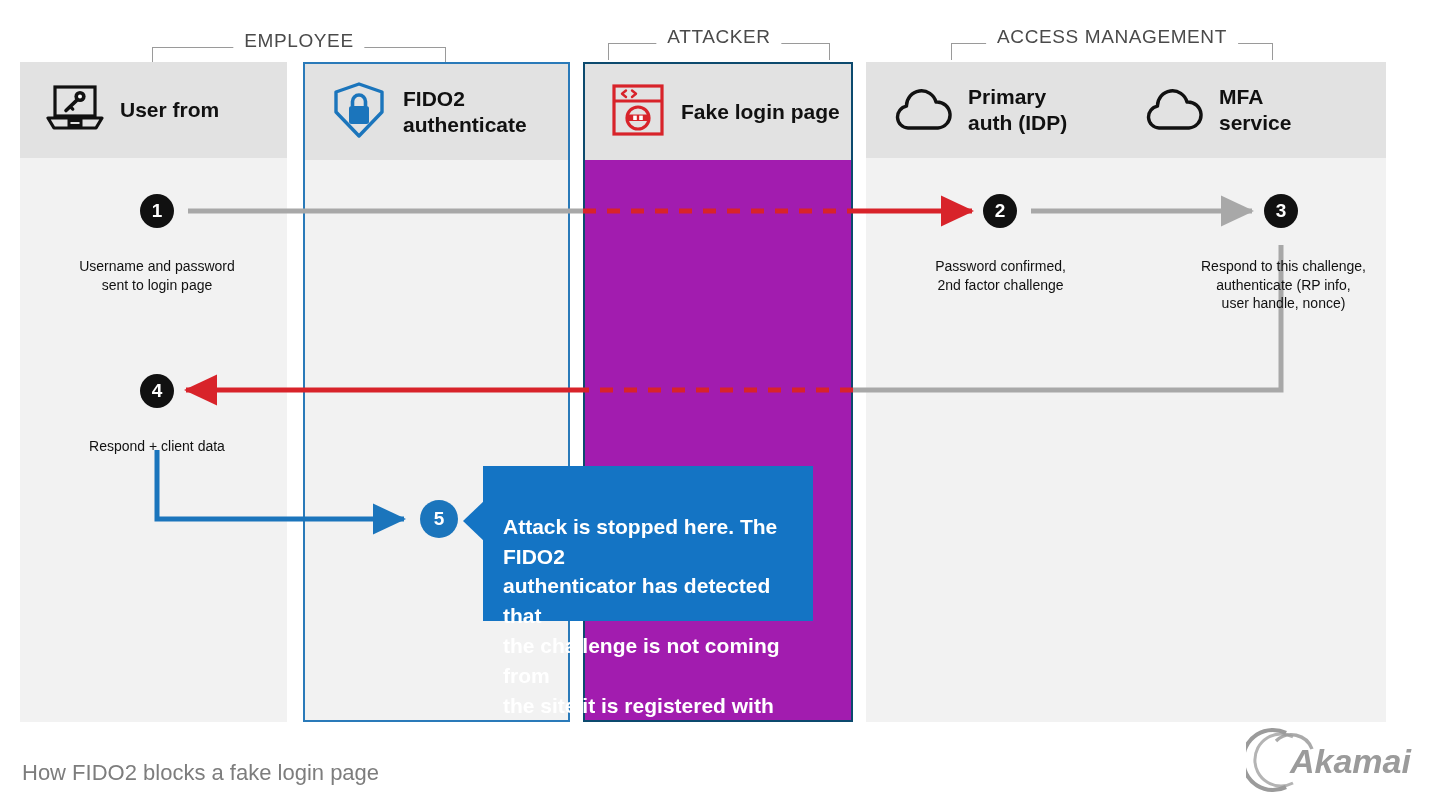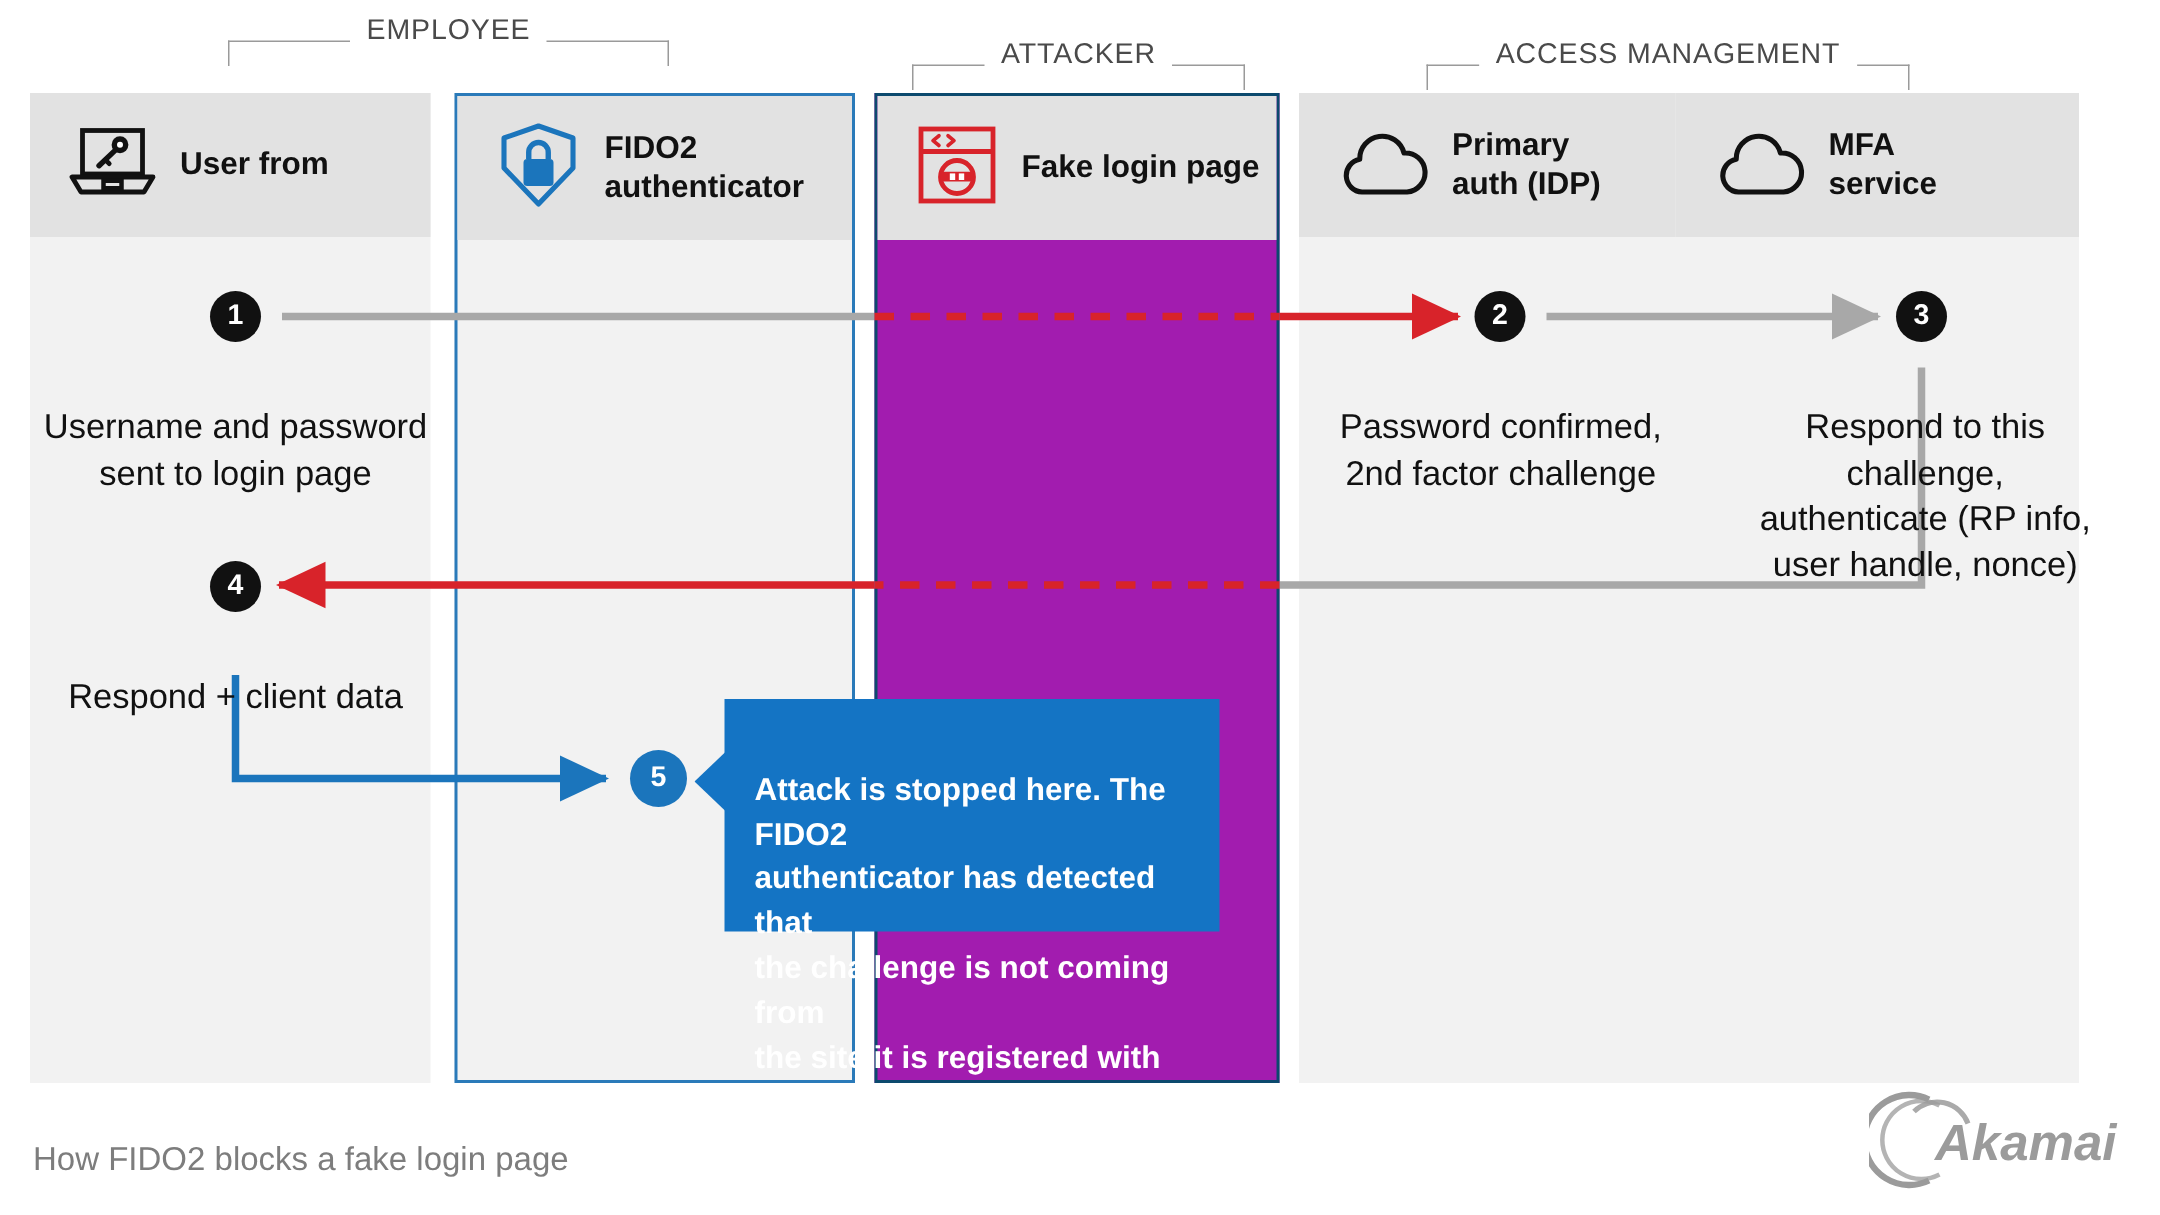--- a/index.html
+++ b/index.html
@@ -25,41 +25,41 @@
   .lane-title{font-size:21px;font-weight:bold;color:#111;line-height:1.22;white-space:pre-line;}
   .ico{flex:0 0 auto;display:block;}
 
   
   .badge{position:absolute;width:34px;height:34px;border-radius:50%;background:#111;
          color:#fff;font-size:19px;font-weight:bold;display:flex;align-items:center;
          justify-content:center;z-index:6;}
   .badge.blue{background:#1b75bc;width:38px;height:38px;font-size:19px;}
 
   
-  .cap{position:absolute;text-align:center;font-size:23px;color:#111;line-height:1.34;
+  .cap{position:absolute;text-align:center;font-size:14px;color:#111;line-height:1.34;
        white-space:pre-line;z-index:5;}
 
   
   #wires{position:absolute;left:0;top:0;width:1440px;height:810px;pointer-events:none;z-index:4;}
 
   
   .callout{position:absolute;background:#1474c4;color:#fff;z-index:7;
            padding:16px 18px 16px 20px;box-sizing:border-box;
            font-size:21px;line-height:1.42;font-weight:bold;white-space:pre-line;}
 
   
   .footer-cap{position:absolute;left:22px;top:760px;font-size:22px;color:#7d7d7d;}
   .logo{position:absolute;right:18px;top:727px;width:176px;height:66px;}
 </style>
 </head>
 <body>
 
 <div id="stage">
 
-  <div class="grp" style="left:152px;top:12px;width:294px;">
+  <div class="grp" style="left:152px;top:32px;width:294px;">
     <div class="bar"></div>
     <div class="tickL"></div>
     <div class="tickR"></div>
     <div class="lbl">EMPLOYEE</div>
   </div>
   <div class="grp" style="left:608px;top:28px;width:222px;">
     <div class="bar"></div>
     <div class="tickL"></div>
     <div class="tickR"></div>
     <div class="lbl">ATTACKER</div>
@@ -91,21 +91,21 @@
   <div class="lane bordered-blue" style="left:303px;width:267px;">
     <div class="lane-head">
       <span class="ico">
         <svg width="56" height="58" viewBox="0 0 56 58">
           <path d="M28 3 L51 11 V31 L28 55 L5 31 V11 Z" fill="none" stroke="#1b75bc" stroke-width="3.4" stroke-linejoin="round"></path>
           <rect x="18" y="25" width="20" height="18" rx="2.5" fill="#1b75bc"></rect>
           <path d="M21.5 25 V20.5 a6.5 6.5 0 0 1 13 0 V25" fill="none" stroke="#1b75bc" stroke-width="3.6"></path>
         </svg>
       </span>
       <span class="lane-title">FIDO2
-authenticator</span>
+authenticate</span>
     </div>
   </div>
 
   <div class="lane bordered-red" style="left:583px;width:270px;">
     <div class="lane-head">
       <span class="ico">
         <svg width="54" height="54" viewBox="0 0 54 54">
           <rect x="3" y="3" width="48" height="48" fill="none" stroke="#d8232a" stroke-width="3.2"></rect>
           <line x1="3" y1="18" x2="51" y2="18" stroke="#d8232a" stroke-width="3.2"></line>
           <path d="M15 7.5 L11 10.8 L15 14" fill="none" stroke="#d8232a" stroke-width="2.4" stroke-linecap="round" stroke-linejoin="round"></path>

